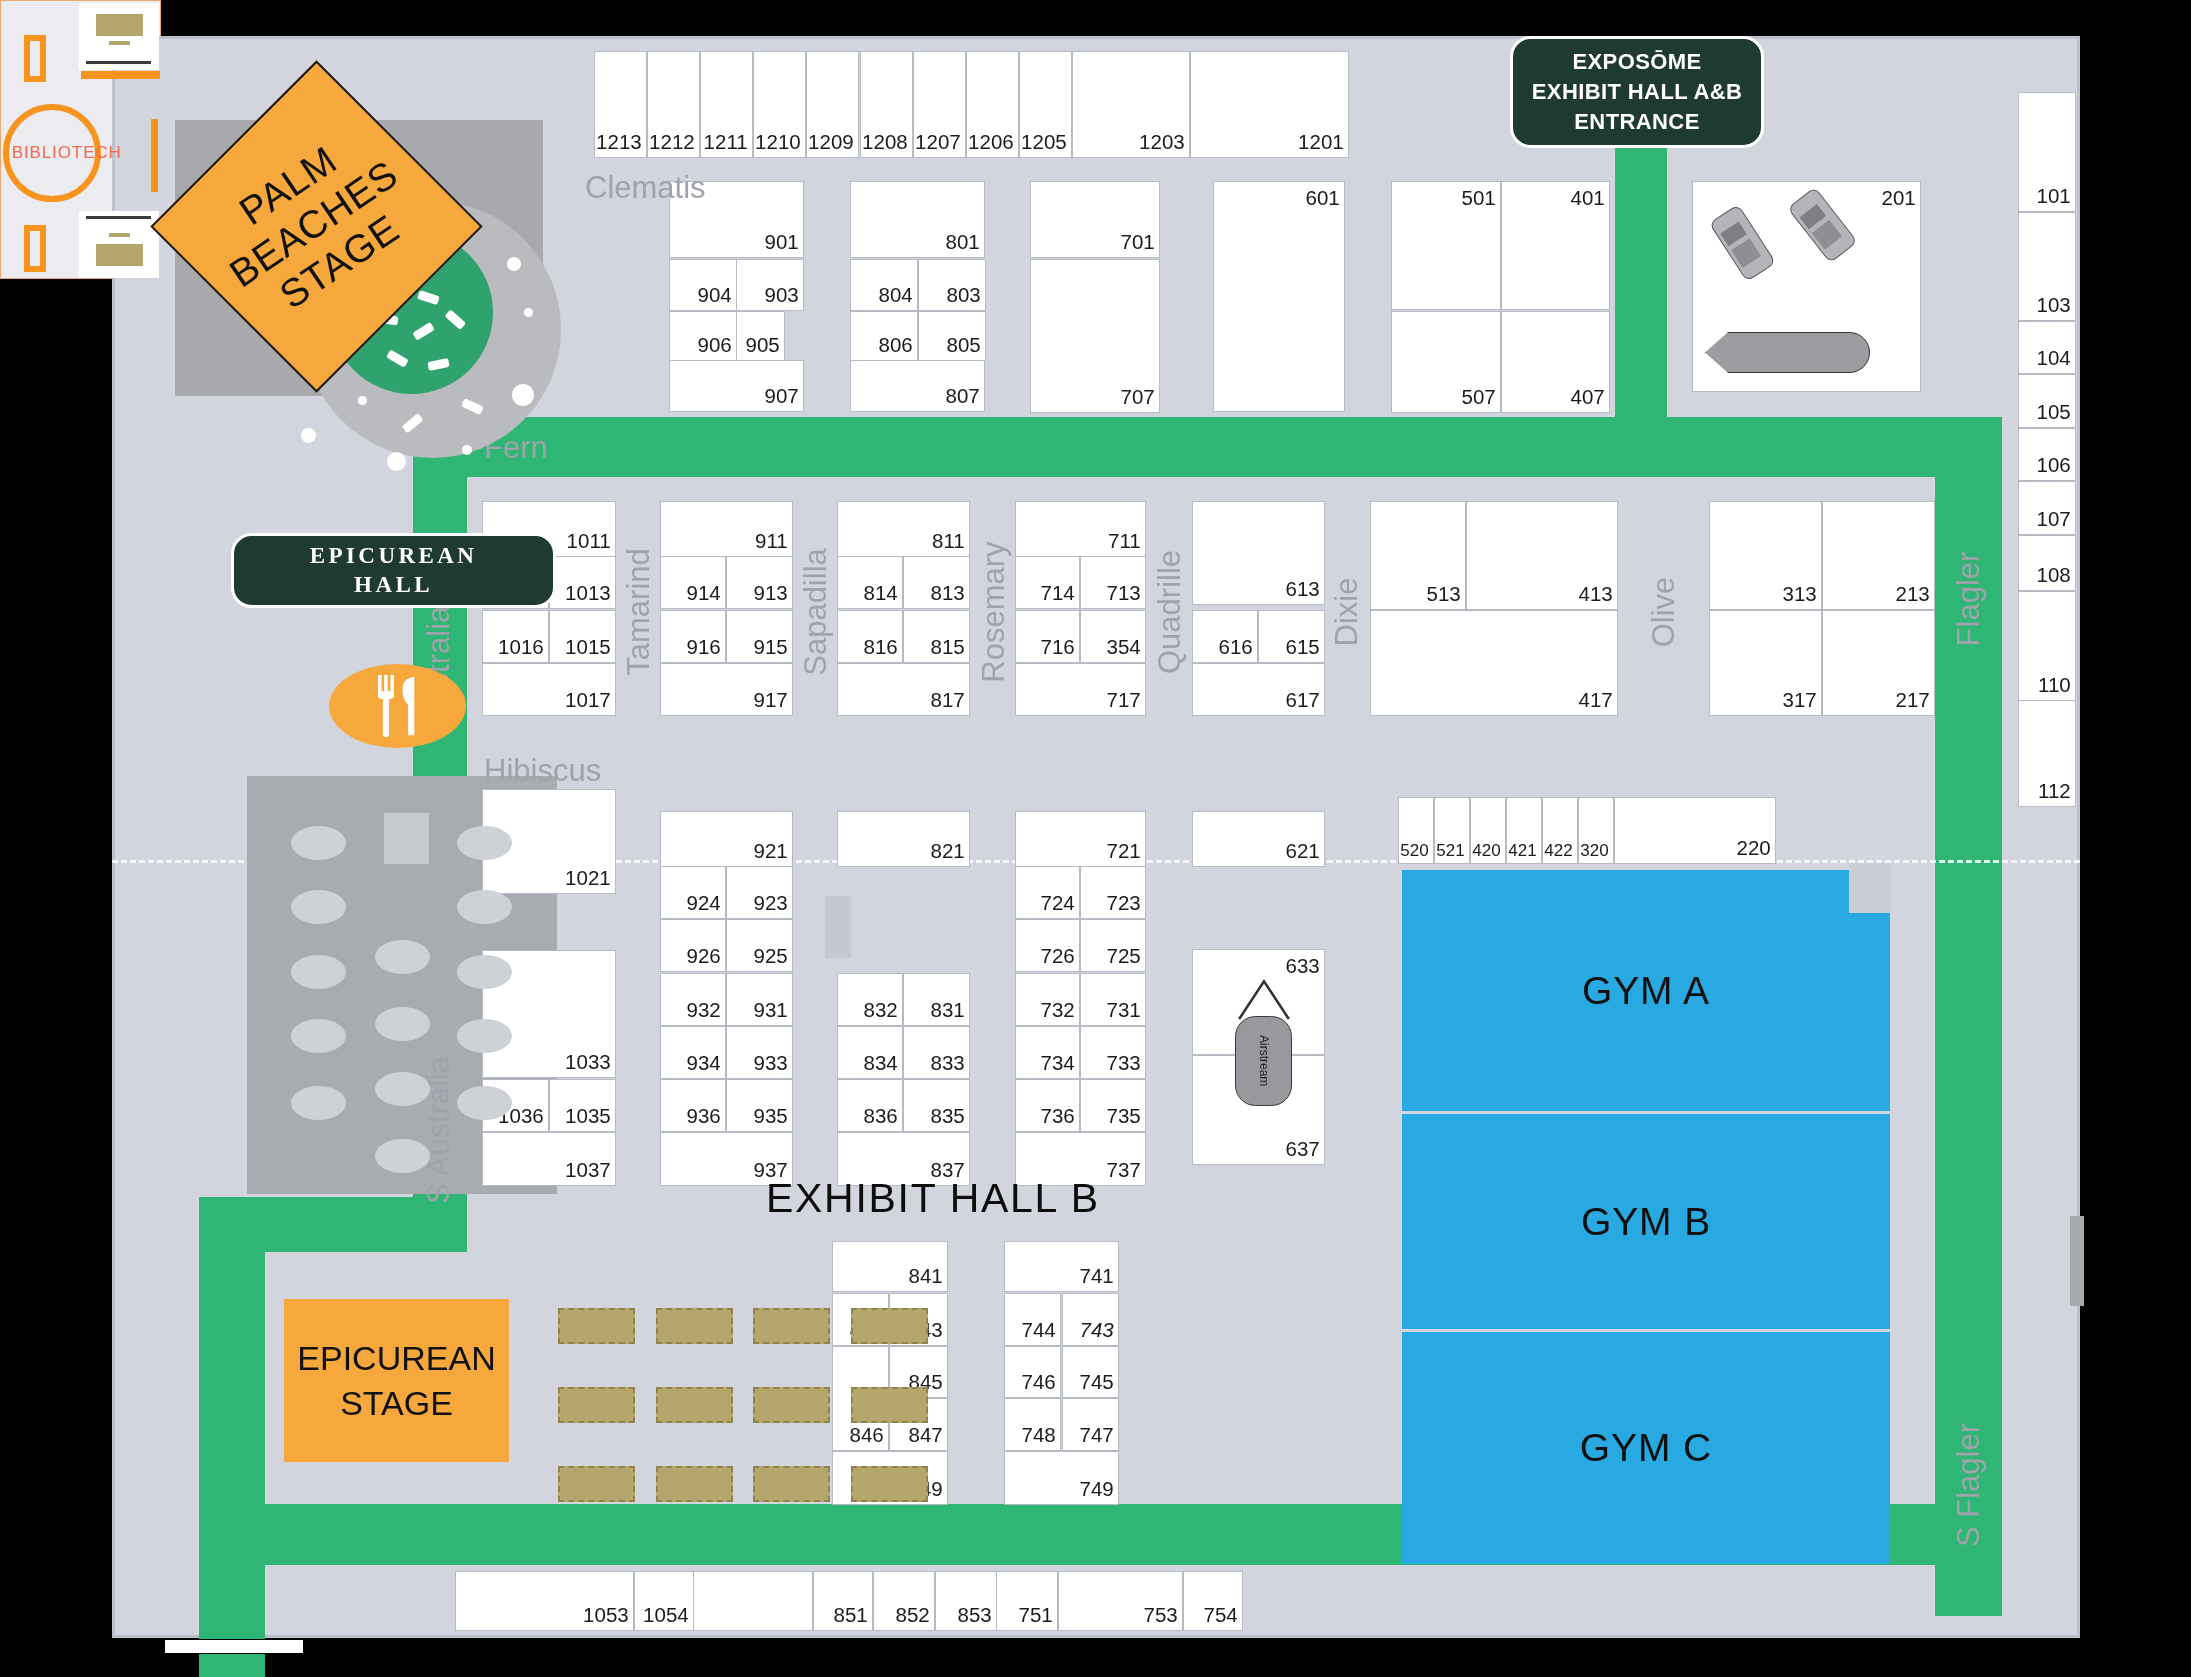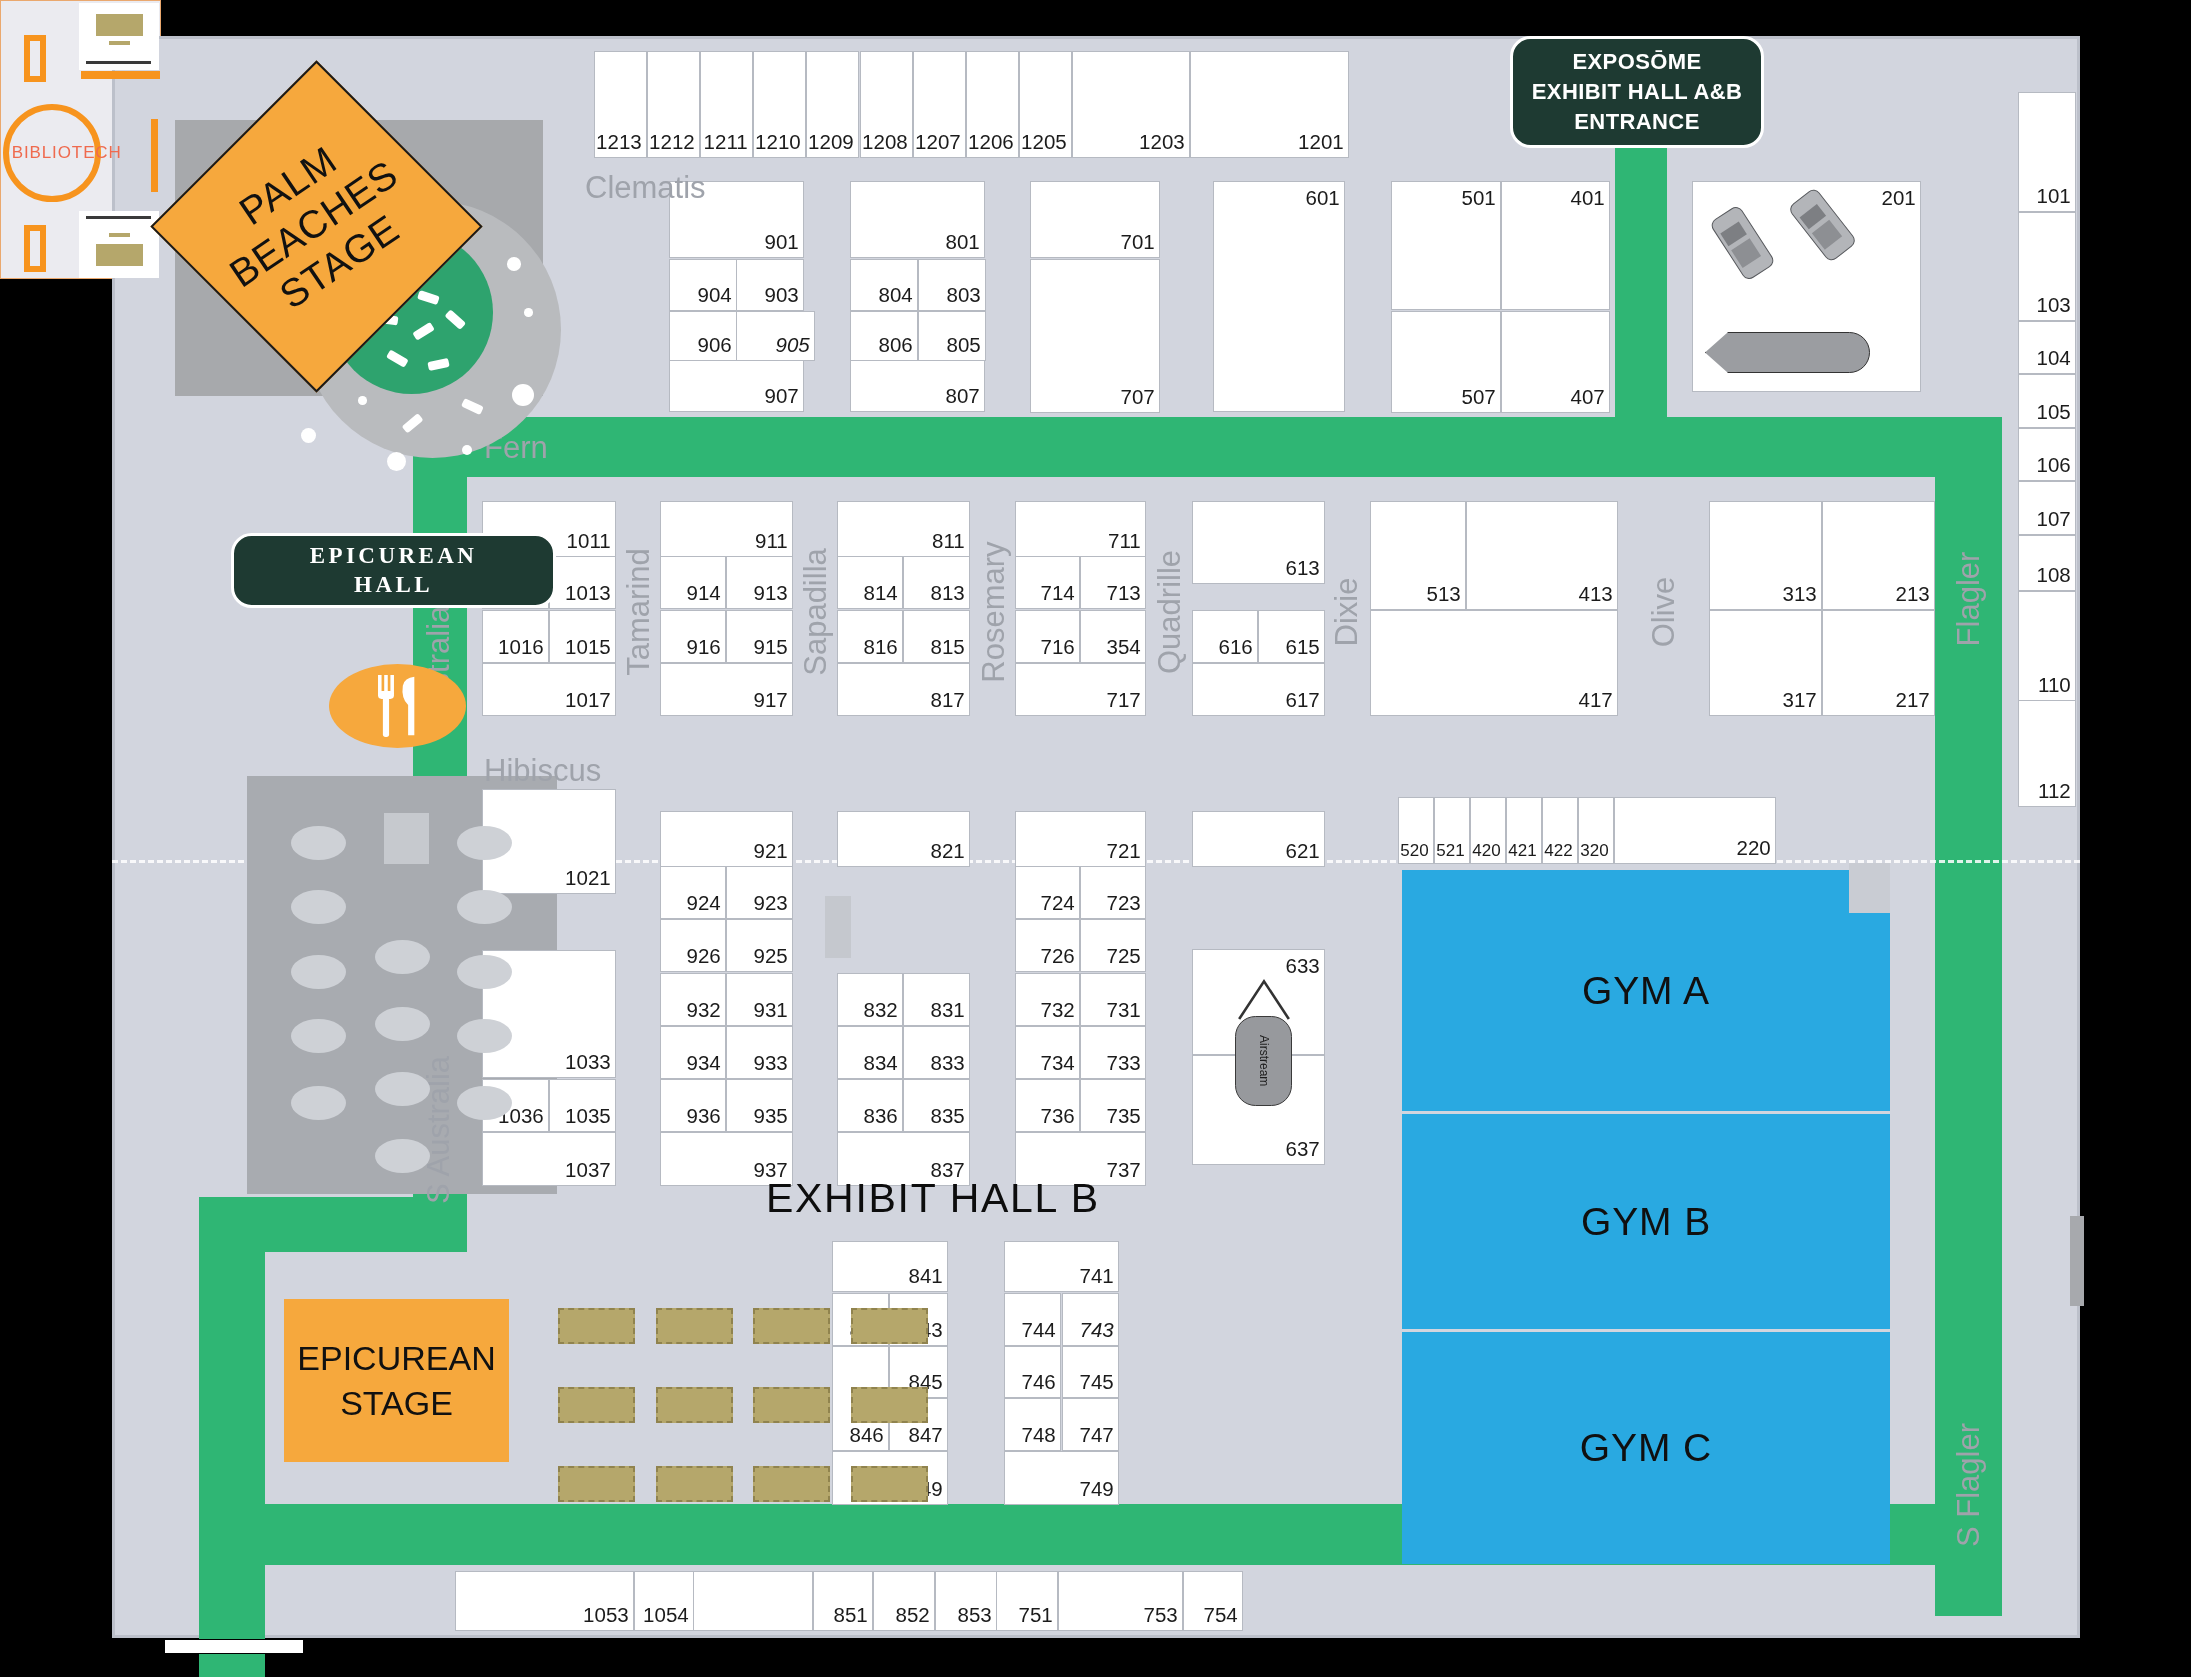--- a/index.html
+++ b/index.html
@@ -237,21 +237,21 @@
     </div>
     <div class="booth" style="left: 669px; top: 259px; width: 68px; height: 52px;">
       <span class="br">904</span>
     </div>
     <div class="booth" style="left: 736px; top: 259px; width: 68px; height: 52px;">
       <span class="br">903</span>
     </div>
     <div class="booth" style="left: 669px; top: 311px; width: 68px; height: 50px;">
       <span class="br">906</span>
     </div>
-    <div class="booth" style="left: 736px; top: 311px; width: 79px; height: 50px; font-style: italic;">
+    <div class="booth" style="left: 736px; top: 311px; width: 49px; height: 50px;">
       <span class="br">905</span>
     </div>
     <div class="booth" style="left: 669px; top: 360px; width: 135px; height: 52px; padding-left: 32px;">
       <span class="br">907</span>
     </div>
     <div class="booth" style="left: 850px; top: 181px; width: 135px; height: 77px;">
       <span class="br">801</span>
     </div>
     <div class="booth" style="left: 850px; top: 259px; width: 68px; height: 52px;">
       <span class="br">804</span>
@@ -384,21 +384,21 @@
     </div>
     <div class="booth" style="left: 1015px; top: 610px; width: 65px; height: 53px;">
       <span class="br">716</span>
     </div>
     <div class="booth" style="left: 1080px; top: 610px; width: 66px; height: 53px;">
       <span class="br">354</span>
     </div>
     <div class="booth" style="left: 1015px; top: 663px; width: 131px; height: 53px;">
       <span class="br">717</span>
     </div>
-    <div class="booth" style="left: 1192px; top: 501px; width: 133px; height: 83px;">
+    <div class="booth" style="left: 1192px; top: 501px; width: 133px; height: 104px;">
       <span class="br">613</span>
     </div>
     <div class="booth" style="left: 1192px; top: 610px; width: 66px; height: 53px;">
       <span class="br">616</span>
     </div>
     <div class="booth" style="left: 1258px; top: 610px; width: 67px; height: 53px;">
       <span class="br">615</span>
     </div>
     <div class="booth" style="left: 1192px; top: 663px; width: 133px; height: 53px;">
       <span class="br">617</span>

